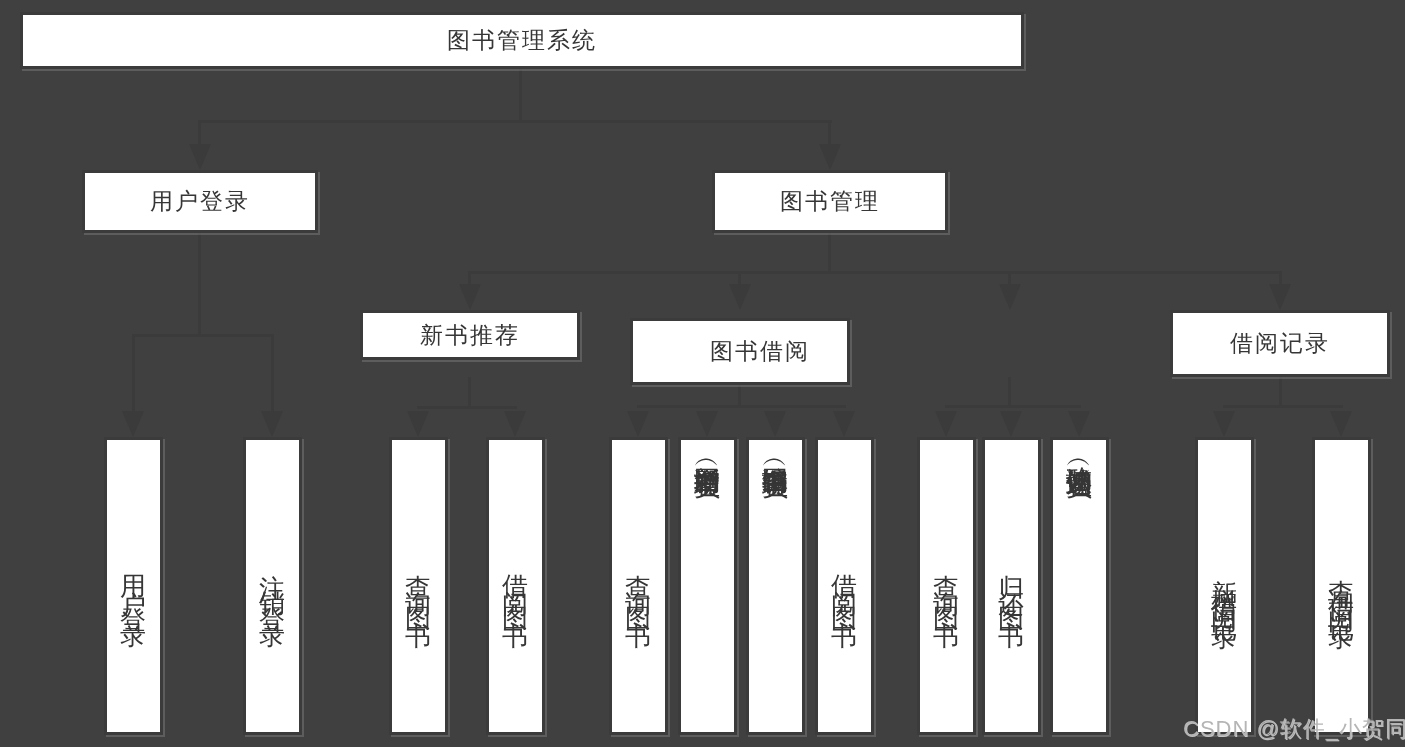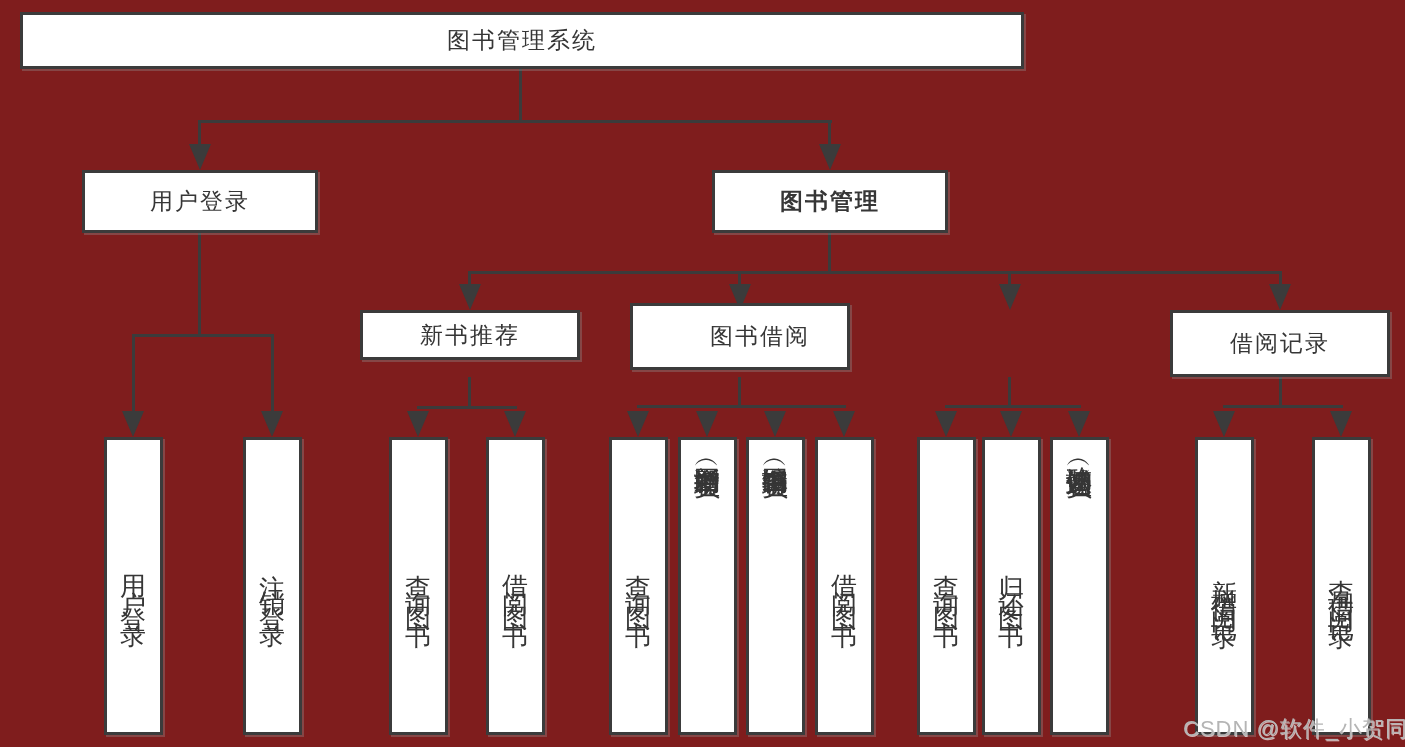--- a/index.html
+++ b/index.html
@@ -1,19 +1,19 @@
 <!DOCTYPE html>
 <html><head>
 <meta charset="utf-8">
 <style>
   html,body{margin:0;padding:0;background:#ffffff;}
   #stage{
     position:relative;
     width:1405px;height:747px;
-    background:#7f1d1d;
+    background:#404040;
     overflow:hidden;
     font-family:"Liberation Sans","DejaVu Sans",sans-serif;
     color:#363636;
   }
   .box{
     position:absolute;
     box-sizing:border-box;
     background:#ffffff;
     border:3px solid #3b3b3b;
     box-shadow:2px 2px 0 rgba(150,150,150,0.35);
@@ -56,29 +56,29 @@
 <div id="stage">
 
   <div class="box" style="left:20px;top:12px;width:1004px;height:57px;">
     <span class="hdr">图书管理系统</span>
   </div>
 
   <div class="box" style="left:82px;top:170px;width:236px;height:63px;">
     <span class="hdr">用户登录</span>
   </div>
 
-  <div class="box" style="left:712px;top:170px;width:236px;height:63px;font-weight:bold;">
+  <div class="box" style="left:712px;top:170px;width:236px;height:63px;">
     <span class="hdr">图书管理</span>
   </div>
 
   <div class="box" style="left:360px;top:310px;width:220px;height:50px;">
     <span class="hdr">新书推荐</span>
   </div>
 
-  <div class="box" style="left:630px;top:303px;width:220px;height:67px;padding-left:40px;">
+  <div class="box" style="left:630px;top:318px;width:220px;height:67px;padding-left:40px;">
     <span class="hdr">图书借阅</span>
   </div>
 
 
   <div class="box" style="left:1170px;top:310px;width:220px;height:67px;">
     <span class="hdr">借阅记录</span>
   </div>
 
   <div class="box leaf sp-wide" style="left:104px;top:437px;width:59px;height:298px;">
     <span>用户登录</span>

